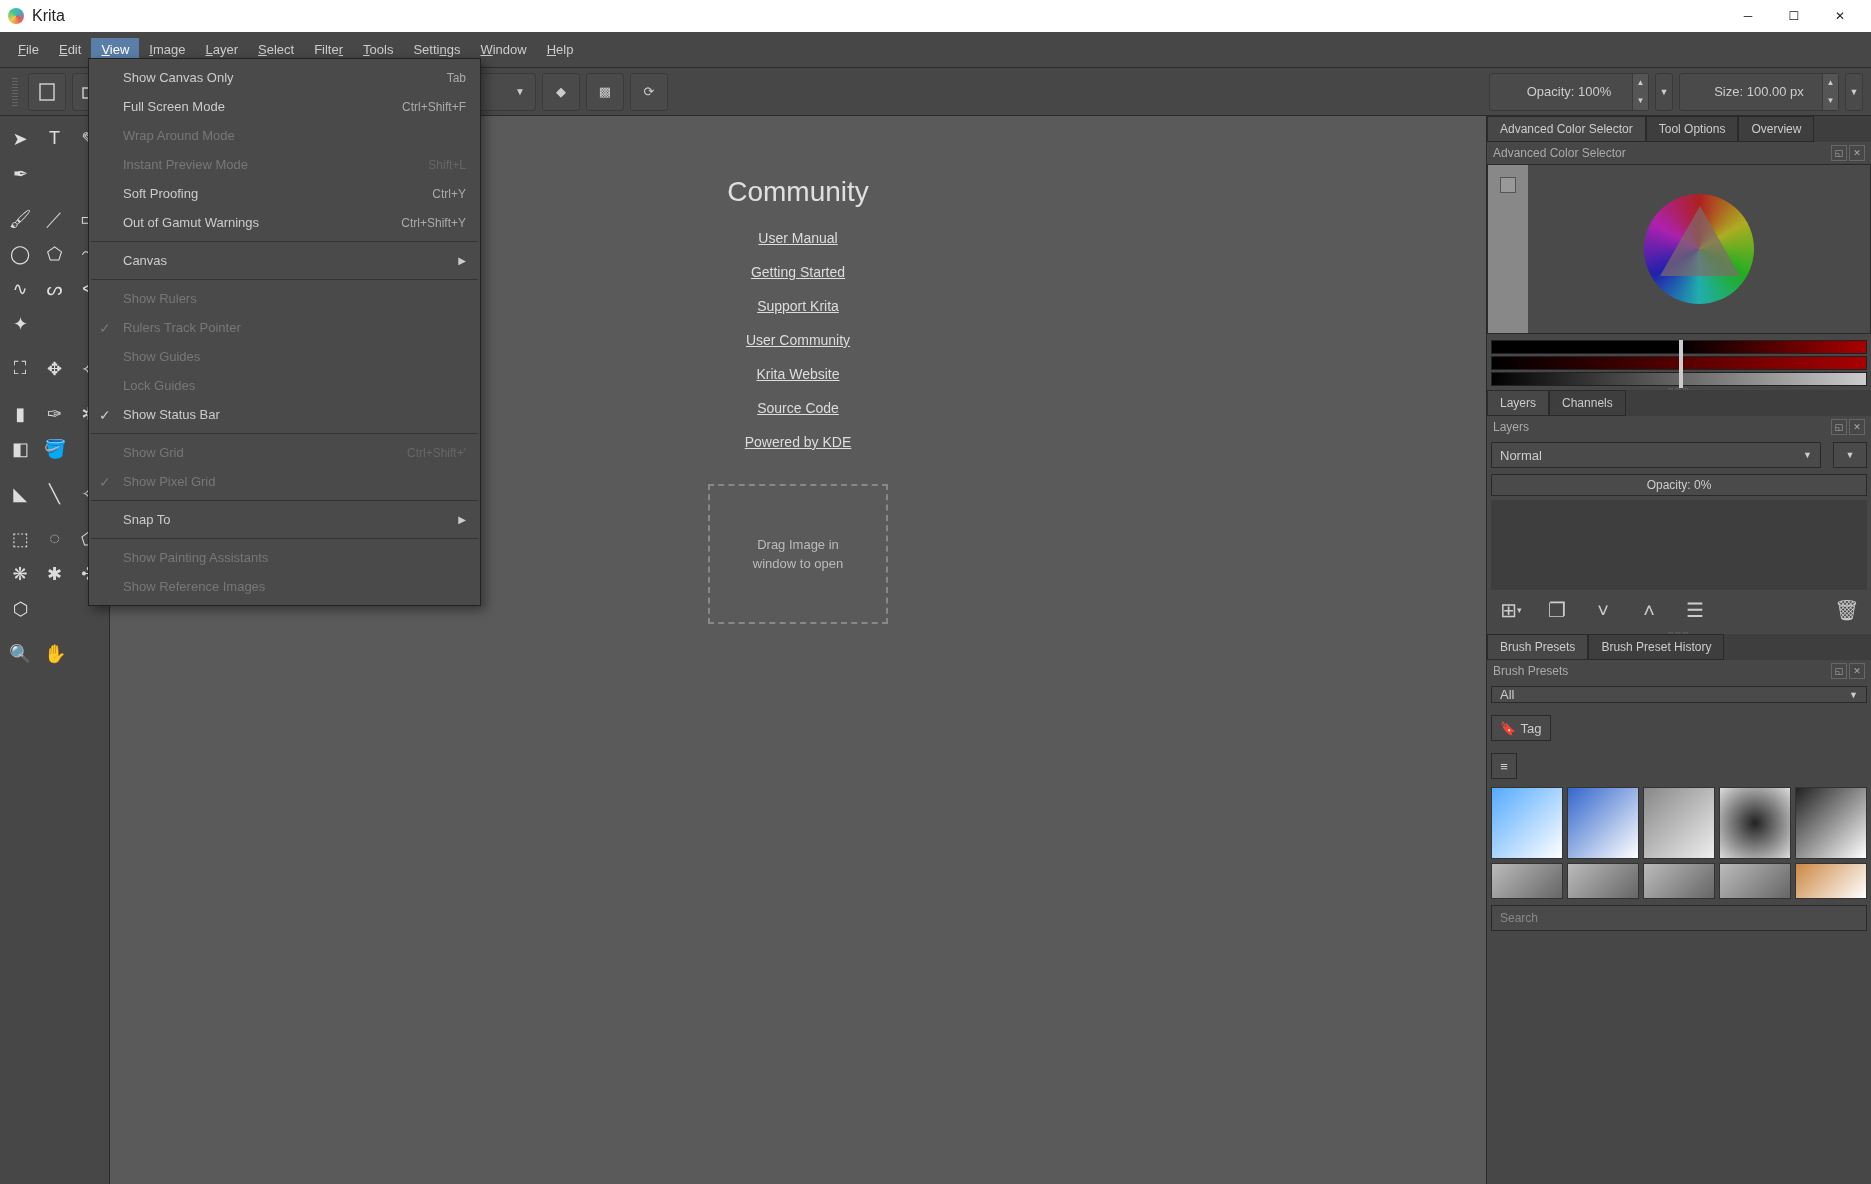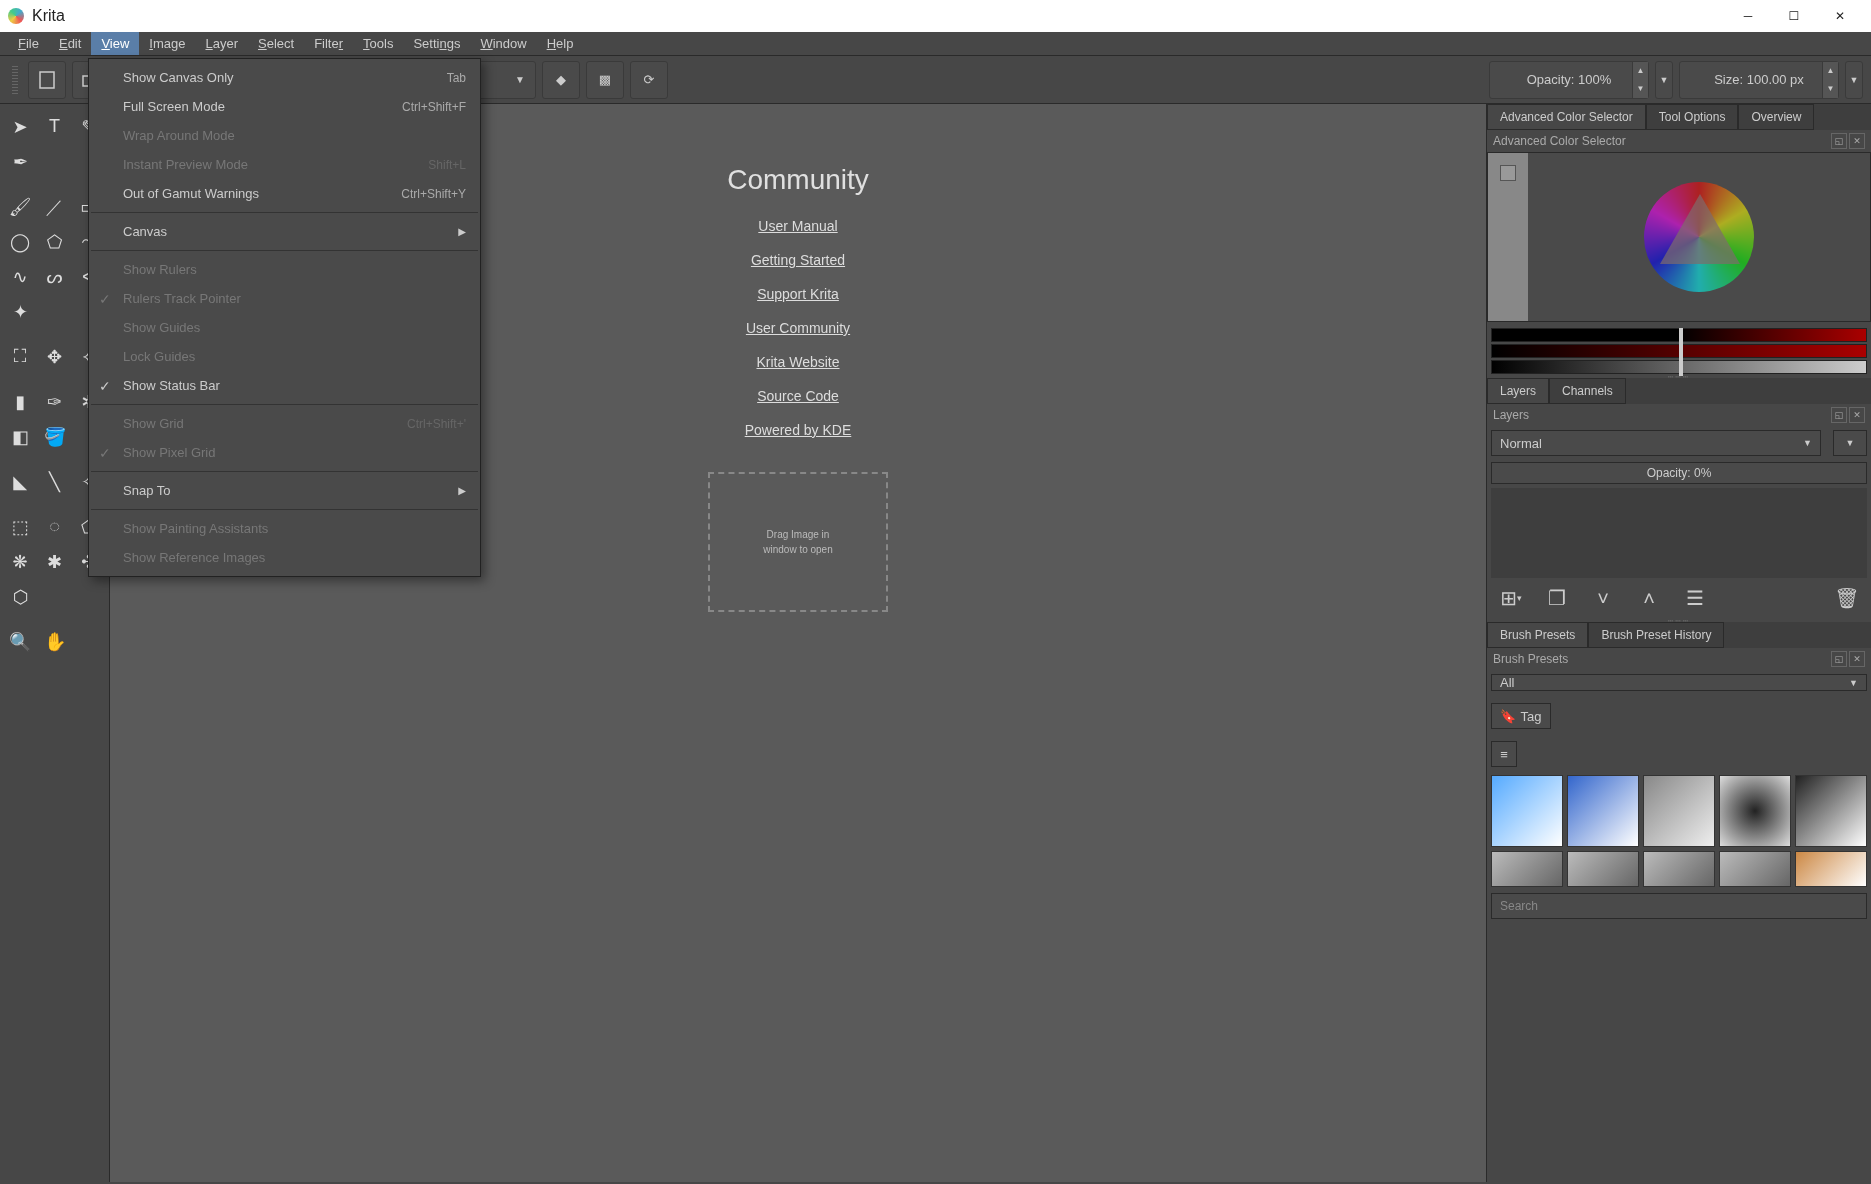--- a/index.html
+++ b/index.html
@@ -5,21 +5,21 @@
 * { margin: 0; padding: 0; box-sizing: border-box; font-family: -apple-system, "Segoe UI", sans-serif; }
 body { background: #474747; color: #ccc; font-size: 13px; overflow: hidden; width: 1871px; height: 1184px; }
 
 
 .titlebar { height: 32px; background: #fff; display: flex; align-items: center; padding: 0 8px; color: #222; }
 .titlebar .logo { width: 16px; height: 16px; margin-right: 8px; background: conic-gradient(from 45deg,#4ac,#e55,#ec4,#4c8,#4ac); border-radius: 50%; }
 .titlebar .title { flex: 1; font-size: 16px; }
 .titlebar .winbtn { width: 46px; height: 32px; display: flex; align-items: center; justify-content: center; cursor: pointer; font-size: 12px; }
 
 
-.menubar { height: 24px; background: #474747; display: flex; align-items: center; padding: 0 8px; border-bottom: 1px solid #2a2a2a; }
+.menubar { height: 36px; background: #474747; display: flex; align-items: center; padding: 0 8px; border-bottom: 1px solid #2a2a2a; }
 .menubar .item { padding: 4px 10px; cursor: pointer; }
 .menubar .item.active { background: #5a7ea8; color: #fff; }
 .menubar .item .ul { text-decoration: underline; }
 
 
 .toolbar { height: 48px; background: #474747; display: flex; align-items: center; padding: 0 8px; gap: 6px; border-bottom: 1px solid #2a2a2a; }
 .tbbtn { width: 38px; height: 38px; background: #4a4a4a; border: 1px solid #3a3a3a; border-radius: 3px; display:flex; align-items:center; justify-content:center; cursor:pointer; }
 .tb-grip { width: 6px; height: 28px; background: repeating-linear-gradient(#666 0 1px,transparent 1px 3px); margin: 0 4px; }
 .blendcombo { width: 160px; height: 38px; background: #4a4a4a; border:1px solid #3a3a3a; border-radius:3px; display:flex; align-items:center; padding:0 10px; justify-content:space-between; cursor:pointer; }
 .spinbox { width: 160px; height: 38px; background: #4a4a4a; border:1px solid #3a3a3a; border-radius:3px; display:flex; align-items:center; justify-content:center; position:relative; }
@@ -31,21 +31,21 @@
 .main { display: flex; height: calc(100% - 106px); }
 .toolbox { width: 110px; background: #474747; border-right: 1px solid #2a2a2a; padding: 6px 4px; }
 .toolbox .row { display:flex; gap:2px; margin-bottom:2px; }
 .tool { width: 33px; height: 33px; display:flex; align-items:center; justify-content:center; cursor:pointer; color:#ddd; font-size:18px; }
 .tool.sep { height: 8px; }
 
 .canvas-area { flex: 1; background: #5a5a5a; position: relative; display:flex; align-items:flex-start; justify-content:center; padding-top:60px; }
 .welcome { text-align:center; color:#ddd; }
 .welcome h2 { font-size: 28px; font-weight: 500; margin-bottom: 22px; color:#e0e0e0; }
 .welcome a { display:block; color:#ddd; text-decoration: underline; margin: 18px 0; font-size:14px; cursor:pointer; }
-.dropzone { margin-top: 34px; width: 180px; height: 140px; border: 2px dashed #888; display:flex; align-items:center; justify-content:center; color:#bbb; font-size:10px; line-height:1.5; margin-left:auto; margin-right:auto;}
+.dropzone { margin-top: 34px; width: 180px; height: 140px; border: 2px dashed #888; display:flex; align-items:center; justify-content:center; color:#bbb; font-size:13px; line-height:1.5; margin-left:auto; margin-right:auto;}
 
 
 .viewmenu { position:absolute; left:88px; top:58px; width:393px; background:#4a4a4a; border:1px solid #222; box-shadow:4px 4px 10px rgba(0,0,0,.4); z-index:100; padding:4px 0;}
 .viewmenu .mitem { height: 29px; display:flex; align-items:center; padding: 0 14px 0 34px; cursor:pointer; position:relative;justify-content:center;}
 .viewmenu .mitem.disabled { color:#777;}
 .viewmenu .mitem .label { flex:1; }
 .viewmenu .mitem .sc { color:#aaa; font-size:12px; }
 .viewmenu .mitem.disabled .sc { color:#666;}
 .viewmenu .mitem .chk { position:absolute; left:10px; font-size:14px;}
 .viewmenu .mitem .arrow { font-size:10px;}
@@ -397,20 +397,24 @@
       <span class="sc">Ctrl+Shift+F</span>
     </div>
     <div class="mitem disabled">
       <span class="label">Wrap Around Mode</span>
     </div>
     <div class="mitem disabled">
       <span class="label">Instant Preview Mode</span>
       <span class="sc">Shift+L</span>
     </div>
     <div class="mitem">
+      <span class="label">Soft Proofing</span>
+      <span class="sc">Ctrl+Y</span>
+    </div>
+    <div class="mitem">
       <span class="label">Out of Gamut Warnings</span>
       <span class="sc">Ctrl+Shift+Y</span>
     </div>
     <div class="msep"></div>
     <div class="mitem">
       <span class="label">Canvas</span>
       <span class="arrow">▶</span>
     </div>
     <div class="msep"></div>
     <div class="mitem disabled">

